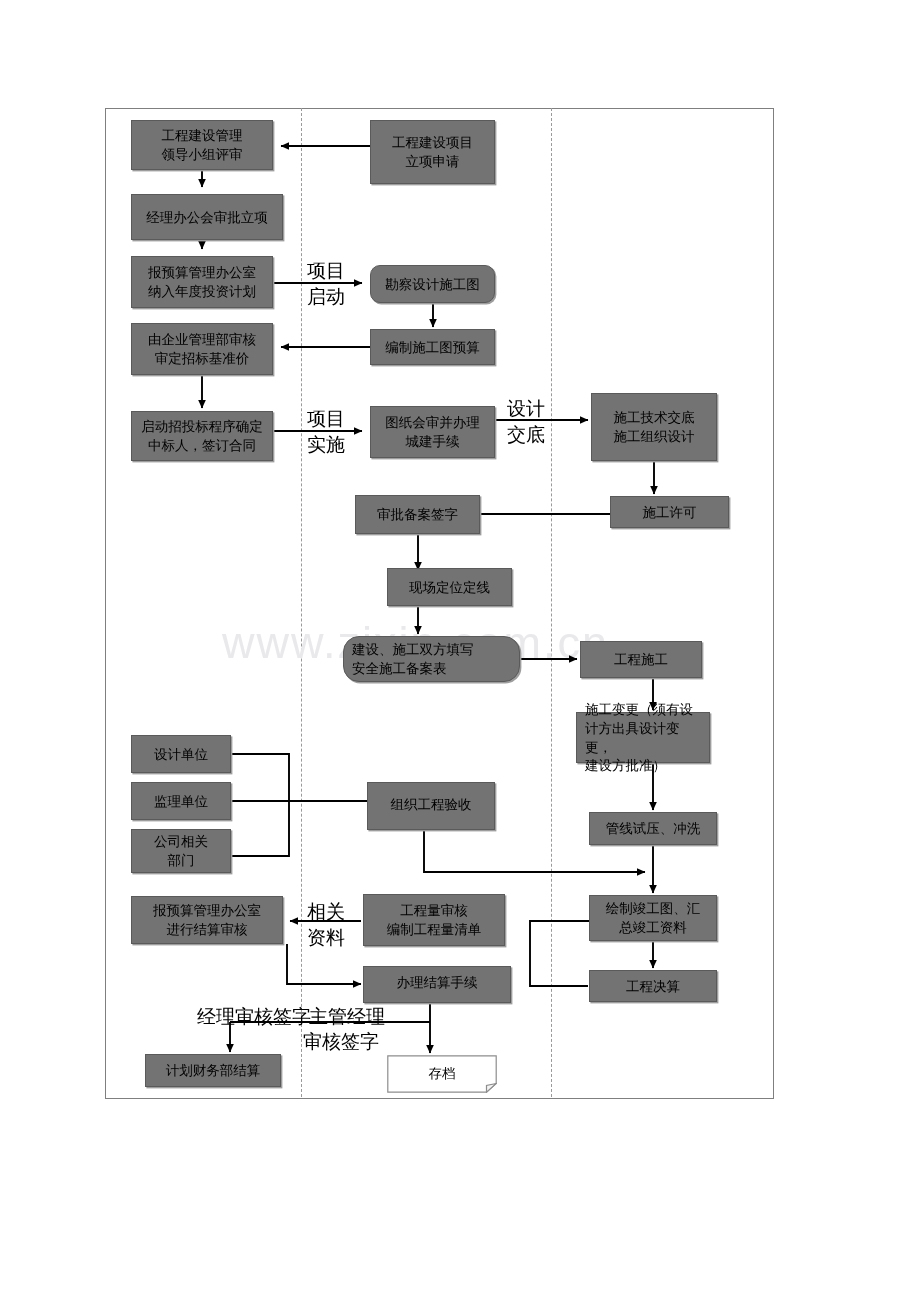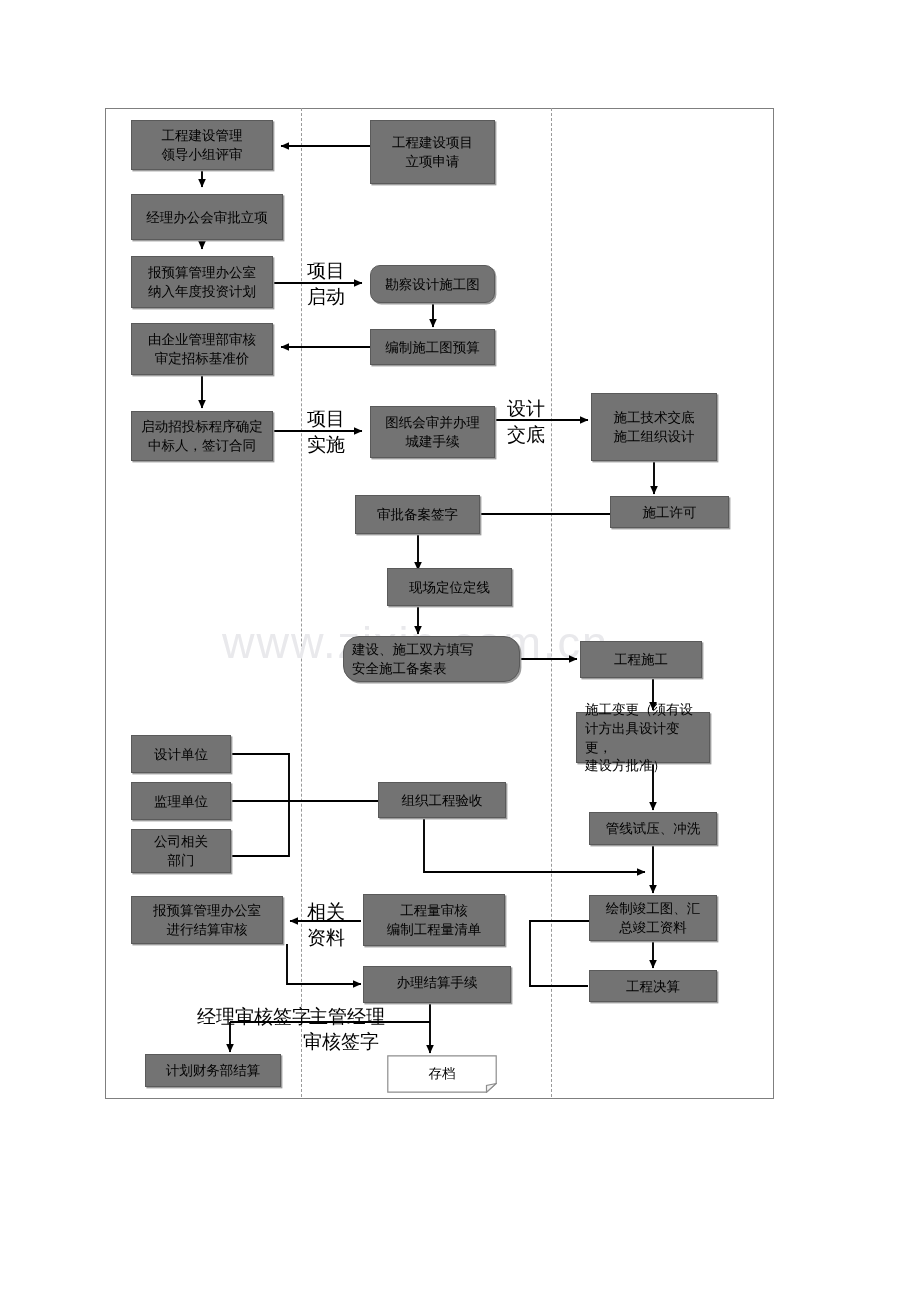--- a/index.html
+++ b/index.html
@@ -172,21 +172,21 @@
   <div class="node" style="left:355px;top:495px;width:125px;height:39px;">
     <span class="txt">审批备案签字</span>
   </div>
   <div class="node" style="left:355px;top:568px;width:125px;height:38px;margin-left:32px;">
     <span class="txt">现场定位定线</span>
   </div>
   <div class="node tl" style="left:343px;top:636px;width:177px;height:46px;border-radius:16px;">
     <span class="txt">建设、施工双方填写
 安全施工备案表</span>
   </div>
-  <div class="node" style="left:378px;top:782px;width:128px;height:36px;">
+  <div class="node" style="left:367px;top:782px;width:128px;height:48px;font-family:Liberation Mono, monospace;">
     <span class="txt">组织工程验收</span>
   </div>
   <div class="node" style="left:363px;top:894px;width:142px;height:52px;">
     <span class="txt">工程量审核
 编制工程量清单</span>
   </div>
   <div class="node" style="left:363px;top:966px;width:148px;height:37px;font-family:Liberation Mono, monospace;">
     <span class="txt">办理结算手续</span>
   </div>
 

